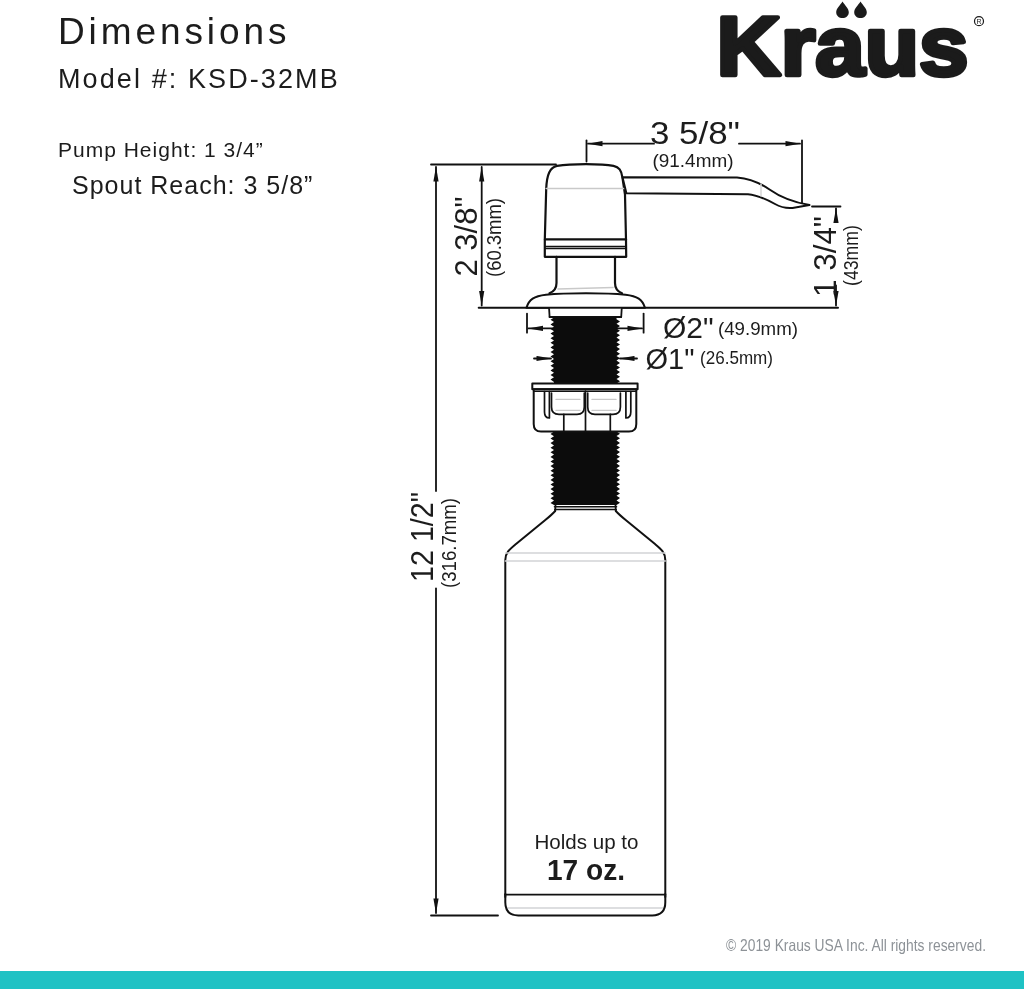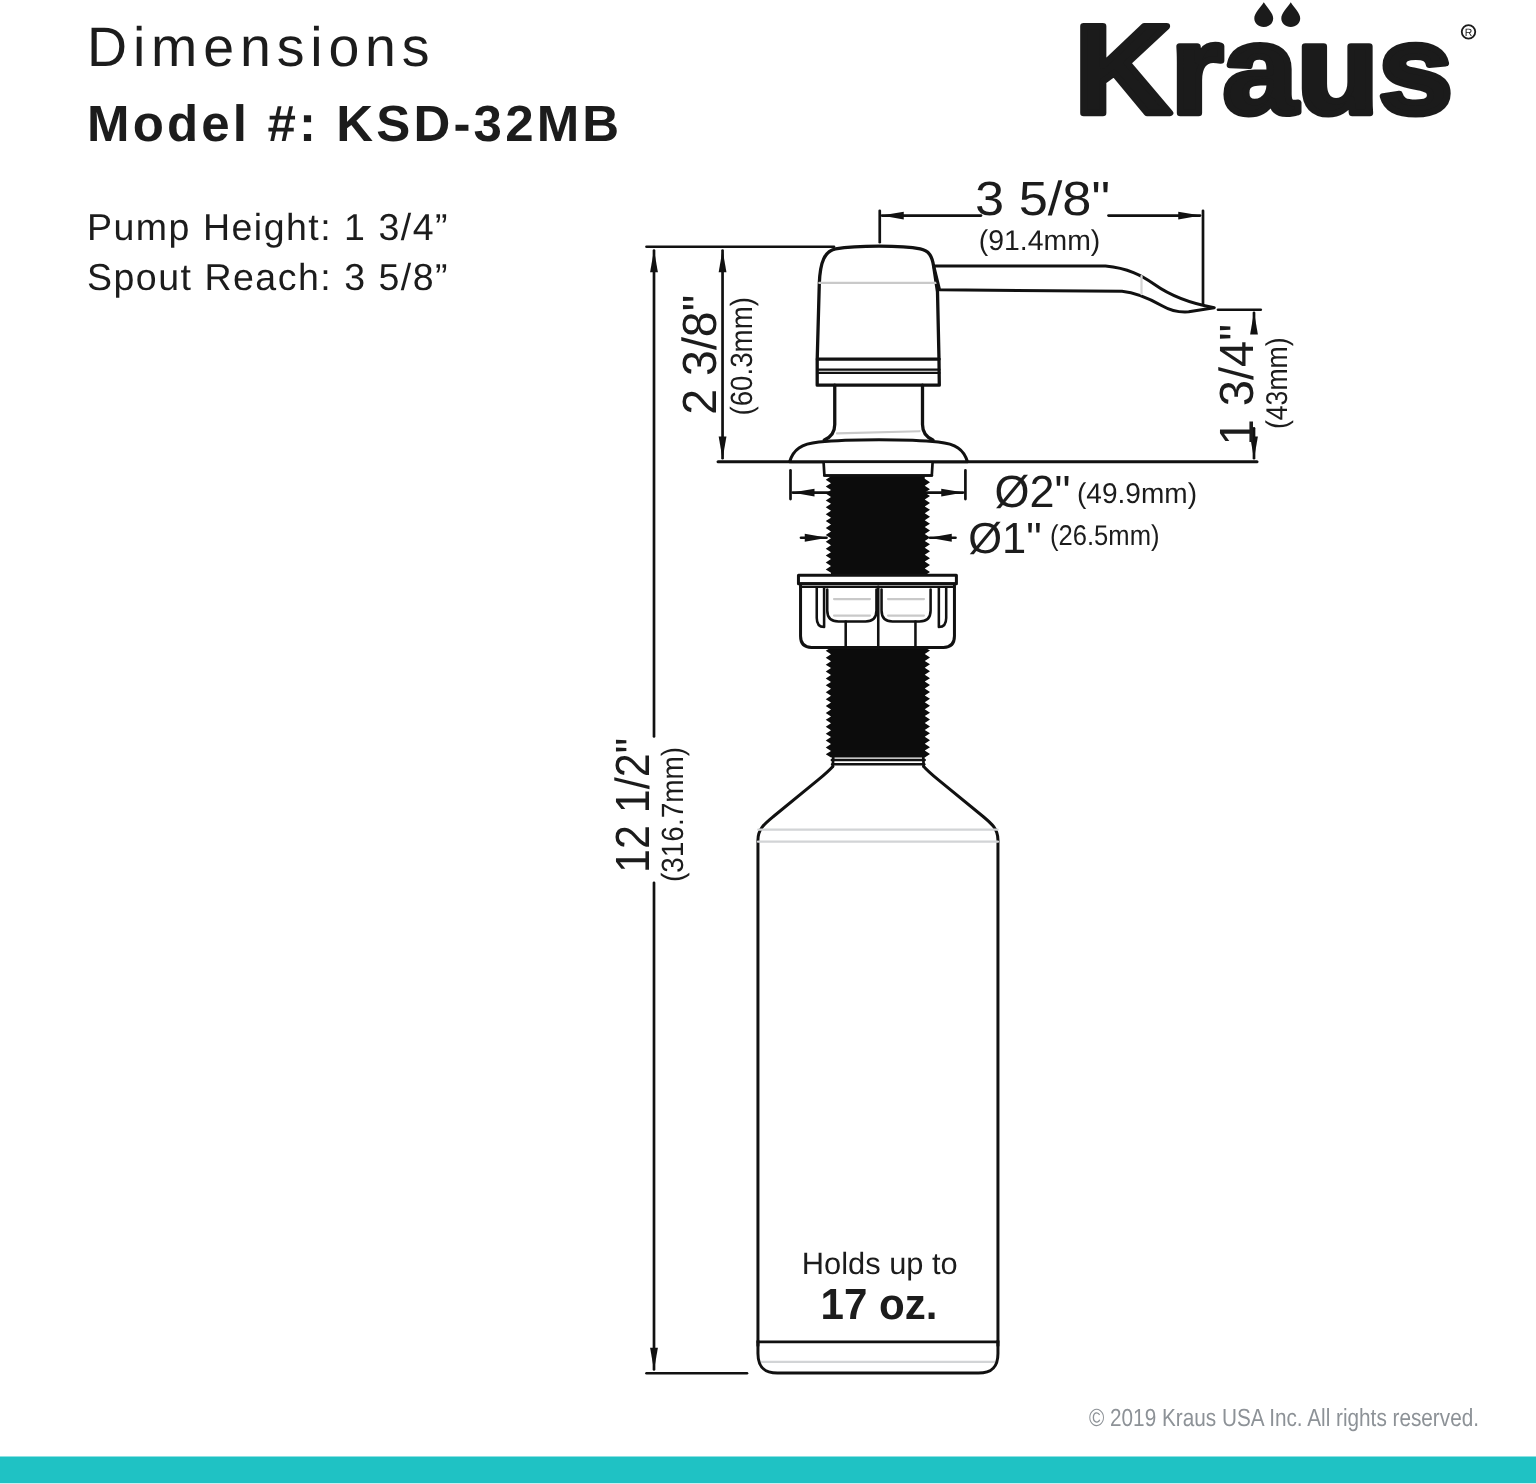--- a/index.html
+++ b/index.html
@@ -1,22 +1,22 @@
 <!DOCTYPE html>
 <html><head><meta charset="utf-8">
 <style>
 html,body{margin:0;padding:0;width:1024px;height:989px;background:#fff;overflow:hidden}
 body{font-family:"Liberation Sans",sans-serif;position:relative;color:#1c1c1c}
 .abs{position:absolute;white-space:nowrap}
 </style></head>
 <body>
 <div class="abs" style="left:58px;top:11px;font-size:37px;font-weight:normal;letter-spacing:3.9px">Dimensions</div>
-<div class="abs" style="left:58px;top:64px;font-size:34px;font-weight:700;letter-spacing:2.1px">Model #: KSD-32MB</div>
-<div class="abs" style="left:58px;top:138px;font-size:25px;letter-spacing:1px">Pump Height: 1 3/4”</div>
-<div class="abs" style="left:58px;top:171px;font-size:25px;letter-spacing:1px">Spout Reach: 3 5/8”</div>
+<div class="abs" style="left:58px;top:64px;font-size:27px;font-weight:400;letter-spacing:2.1px">Model #: KSD-32MB</div>
+<div class="abs" style="left:58px;top:138px;font-size:21px;letter-spacing:1px">Pump Height: 1 3/4”</div>
+<div class="abs" style="left:72px;top:171px;font-size:25px;letter-spacing:1px">Spout Reach: 3 5/8”</div>
 
 <div class="abs" style="left:0;top:971px;width:1024px;height:18px;background:#1fc2c4"></div>
 
 <svg class="abs" style="left:0;top:0" width="1024" height="989" viewBox="0 0 1024 989" fill="none" stroke-linecap="round" stroke-linejoin="round">
 <defs>
 <marker id="ah" viewBox="0 0 16 6" refX="15" refY="3" markerWidth="16" markerHeight="6" markerUnits="userSpaceOnUse" orient="auto-start-reverse">
         <path d="M0.5,0.4 L15.5,3 L0.5,5.6 Z" fill="#111" stroke="none"></path>
       </marker>
 </defs>
 

